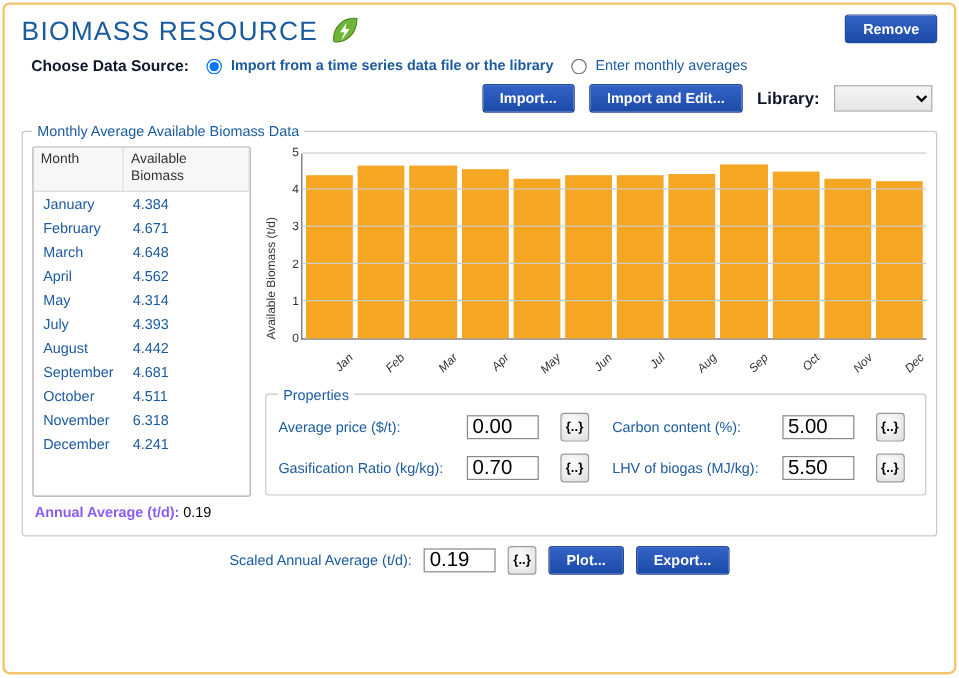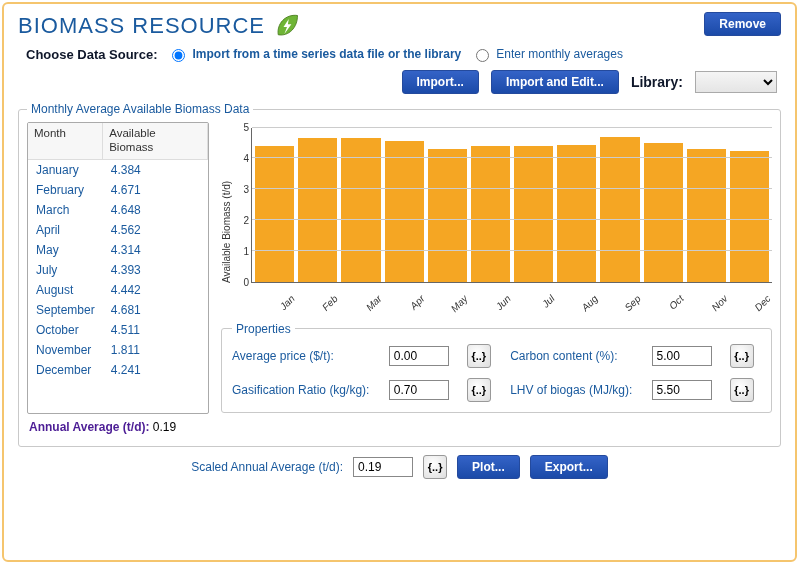--- a/index.html
+++ b/index.html
@@ -238,21 +238,21 @@
     display: grid;
     grid-template-columns: auto 66px auto auto 66px auto;
     gap: 10px 12px;
     align-items: center;
   }
   .prop-label { font-size: 12px; color: #1a5a9e; }
   input.num {
     width: 60px;
     height: 20px;
     border: 1px solid #888;
-    font-size: 12px;
+    font-size: 17px;
     padding: 1px 4px;
     font-family: inherit;
   }
   .curly-btn {
     width: 24px;
     height: 24px;
     border: 1px solid #999;
     border-radius: 3px;
     background: radial-gradient(circle at 40% 35%, #fff, #ddd);
     cursor: pointer;
@@ -261,21 +261,21 @@
     font-weight: bold;
     display: inline-flex;
     align-items: center;
     justify-content: center;
     padding: 0;
   }
   .annual-row {
     margin: 6px 0 4px 2px;
     font-size: 12px;
   }
-  .annual-row .lbl { font-weight: bold; color: #4c1d95; }
+  .annual-row .lbl { font-weight: bold; color: #8b5cf6; }
   .bottom-row {
     display: flex;
     align-items: center;
     justify-content: center;
     gap: 10px;
     margin-top: 6px;
   }
 </style>
 </head>
 <body>
@@ -356,21 +356,21 @@
               <tr>
                 <td>September</td>
                 <td>4.681</td>
               </tr>
               <tr>
                 <td>October</td>
                 <td>4.511</td>
               </tr>
               <tr>
                 <td>November</td>
-                <td>1.811</td>
+                <td>6.318</td>
               </tr>
               <tr>
                 <td>December</td>
                 <td>4.241</td>
               </tr>
             </tbody>
         </table>
       </div>
 
       <div class="chart-col">

